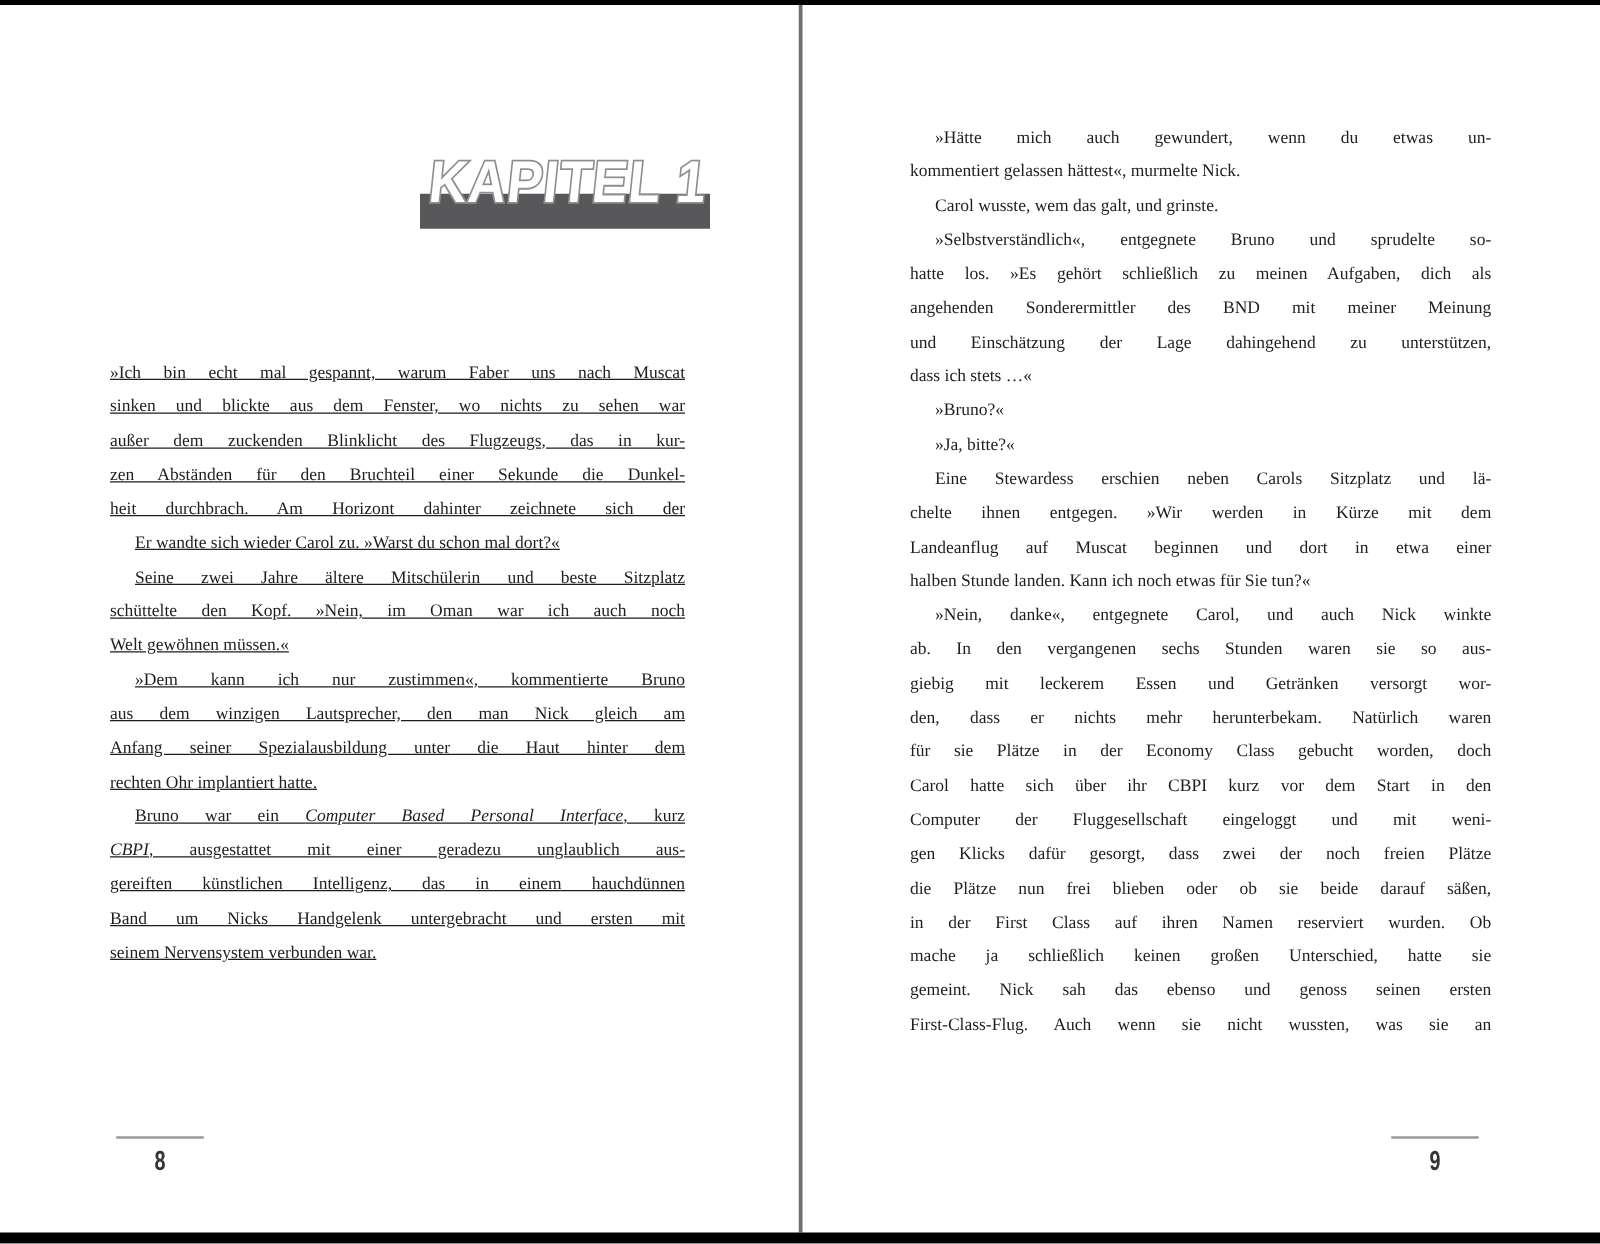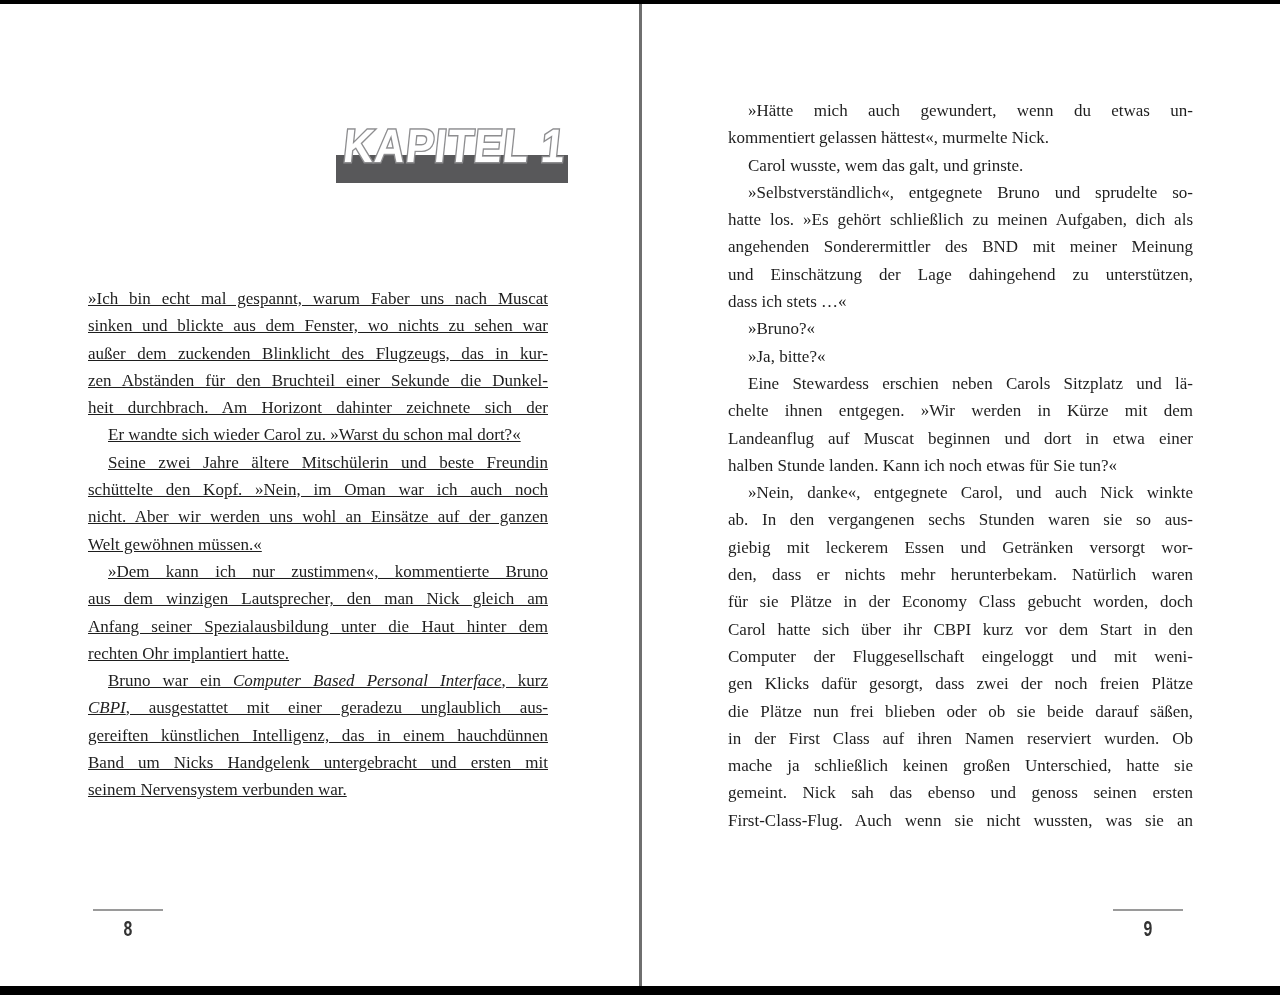--- a/index.html
+++ b/index.html
@@ -12,21 +12,21 @@
   .gutter{position:absolute;left:639px;top:4px;width:3px;height:982px;background:#6f6f6f;}
 
   .band{position:absolute;left:336px;top:155px;width:232px;height:28px;background:#58585a;}
   .banner-svg{position:absolute;left:328px;top:104px;width:250px;height:80px;overflow:visible;}
   .banner-svg text{
     font-family:"Liberation Sans",sans-serif;font-weight:bold;font-size:47px;
     fill:#ffffff;stroke:#8e8e90;stroke-width:3px;paint-order:stroke;
     letter-spacing:1px;
   }
 
-  .col{position:absolute;font-size:17px;line-height:27.3px;}
+  .col{position:absolute;font-size:14px;line-height:27.3px;}
   .col-left{left:88px;top:285px;width:460px;text-decoration:underline;}
   .col-right{left:728px;top:97px;width:465px;}
   .line{text-align:justify;text-align-last:justify;}
   .line.end{text-align-last:left;}
   .line.ind{padding-left:20px;}
 
   .footer-rule{position:absolute;top:909px;width:70px;height:2px;background:#9a9a9a;}
   .rule-left{left:93px;}
   .rule-right{left:1113px;}
   .pagenum{
@@ -49,23 +49,22 @@
     <text x="125" y="58" text-anchor="middle" textLength="222" lengthAdjust="spacingAndGlyphs" transform="skewX(-6)" transform-origin="125 58">KAPITEL 1</text>
   </svg>
 
   <div class="col col-left">
       <div class="line">»Ich bin echt mal gespannt, warum Faber uns nach Muscat</div>
       <div class="line">sinken und blickte aus dem Fenster, wo nichts zu sehen war</div>
       <div class="line">außer dem zuckenden Blinklicht des Flugzeugs, das in kur-</div>
       <div class="line">zen Abständen für den Bruchteil einer Sekunde die Dunkel-</div>
       <div class="line">heit durchbrach. Am Horizont dahinter zeichnete sich der</div>
       <div class="line end ind">Er wandte sich wieder Carol zu. »Warst du schon mal dort?«</div>
-      <div class="line ind">Seine zwei Jahre ältere Mitschülerin und beste Freundin</div>
+      <div class="line ind">Seine zwei Jahre ältere Mitschülerin und beste Sitzplatz</div>
       <div class="line">schüttelte den Kopf. »Nein, im Oman war ich auch noch</div>
-      <div class="line">nicht. Aber wir werden uns wohl an Einsätze auf der ganzen</div>
       <div class="line end">Welt gewöhnen müssen.«</div>
       <div class="line ind">»Dem kann ich nur zustimmen«, kommentierte Bruno</div>
       <div class="line">aus dem winzigen Lautsprecher, den man Nick gleich am</div>
       <div class="line">Anfang seiner Spezialausbildung unter die Haut hinter dem</div>
       <div class="line end">rechten Ohr implantiert hatte.</div>
       <div class="line ind">Bruno war ein <i>Computer Based Personal Interface</i>, kurz</div>
       <div class="line"><i>CBPI</i>, ausgestattet mit einer geradezu unglaublich aus-</div>
       <div class="line">gereiften künstlichen Intelligenz, das in einem hauchdünnen</div>
       <div class="line">Band um Nicks Handgelenk untergebracht und ersten mit</div>
       <div class="line end">seinem Nervensystem verbunden war.</div>

